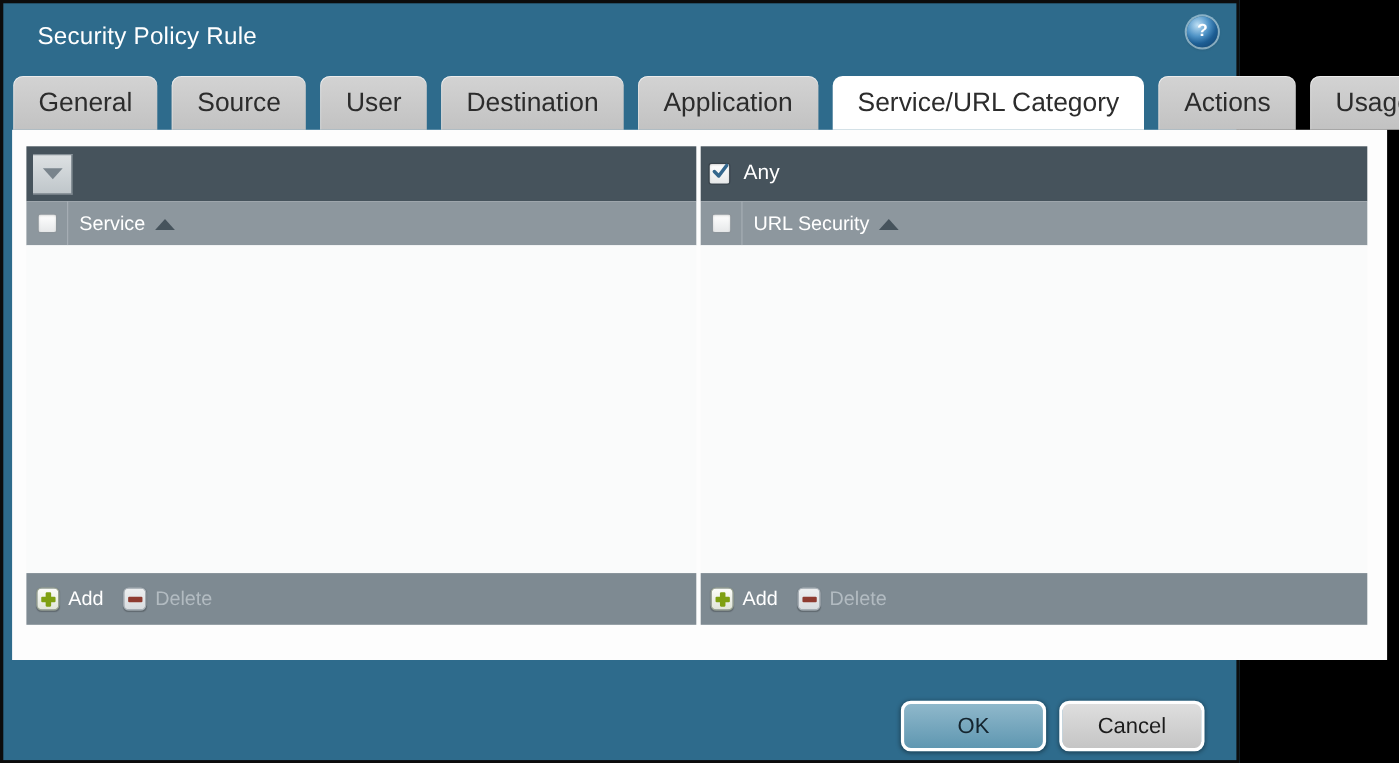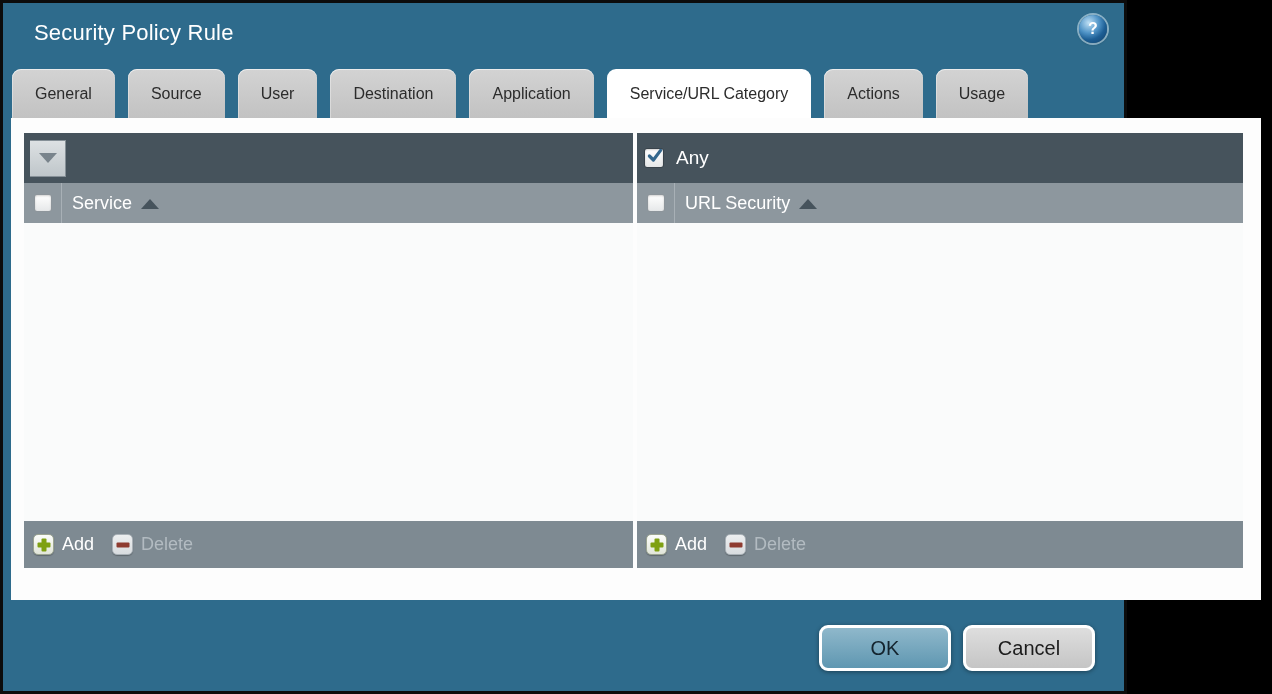--- a/index.html
+++ b/index.html
@@ -17,21 +17,21 @@
           border-radius:50%; cursor:pointer;
           background:radial-gradient(circle at 35% 28%, #bfe0f5 0%, #4f93c6 38%, #1d5e94 62%, #0e3d68 100%);
           box-shadow:0 0 0 2px rgba(215,238,252,.55), 0 1px 3px rgba(0,0,0,.4);
           display:flex; align-items:center; justify-content:center; }
   .help-q { color:#fff; font-size:16px; font-weight:bold; line-height:1; }
 
   
   .tabs { position:absolute; top:66px; left:9px; right:9px; height:49px;
           display:flex; }
   .tab { height:49px; line-height:50px; padding:0 23px; margin-right:13px;
-         font-size:16px; color:#2c2c2c; white-space:nowrap; cursor:pointer;
+         font-size:24px; color:#2c2c2c; white-space:nowrap; cursor:pointer;
          background:linear-gradient(#d3d3d3,#c2c2c2);
          border-radius:9px 9px 0 0;
          box-shadow:inset 0 1px 0 rgba(255,255,255,.55), inset 1px 0 0 rgba(255,255,255,.35); }
   .tab.active { background:#fff; box-shadow:none; }
 
   
   .content { position:absolute; top:115px; left:8px; width:1250px; height:482px;
              background:#fdfdfd; padding:15px 13px 32px 13px;
              display:flex; gap:4px; }
   .panel { height:435px; display:flex; flex-direction:column; }
@@ -87,21 +87,21 @@
                      border-radius:1px; background:#7fa012; }
   .icon-sq.plus::after { content:""; position:absolute; left:50%; top:50%;
                      transform:translate(-50%,-50%); width:5px; height:13px;
                      border-radius:1px; background:#7fa012; }
   .icon-sq.minus::before { background:#8e3b30; }
   .foot-label { font-size:18px; margin-left:8px; }
   .foot-label.add { color:#fff; }
   .foot-label.del { color:#b2bbc1; }
 
   
-  .action-row { position:absolute; right:29px; bottom:20px; display:flex; gap:12px;padding-left:12px; }
+  .action-row { position:absolute; right:29px; bottom:8px; display:flex; gap:12px;padding-left:12px; }
   .btn { min-width:132px; height:46px; border:3px solid #fff; border-radius:9px;
          font-family:"Liberation Sans", sans-serif; font-size:20px; color:#14242e;
          cursor:pointer; box-shadow:0 1px 4px rgba(0,0,0,.4); padding:0 20px; }
   .btn.ok { background:linear-gradient(#8fb8cb,#5f97b1); }
   .btn.cancel { background:linear-gradient(#dedede,#c5c5c5); color:#1c1c1c; }
 </style>
 </head>
 <body>
 
 <div class="frame">

